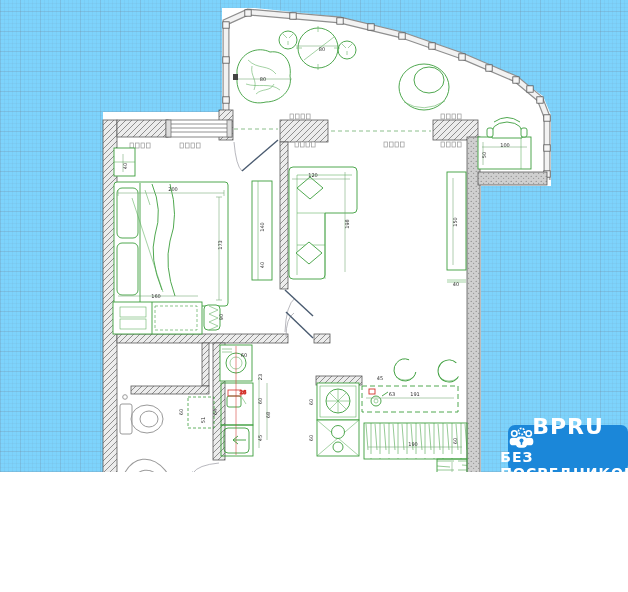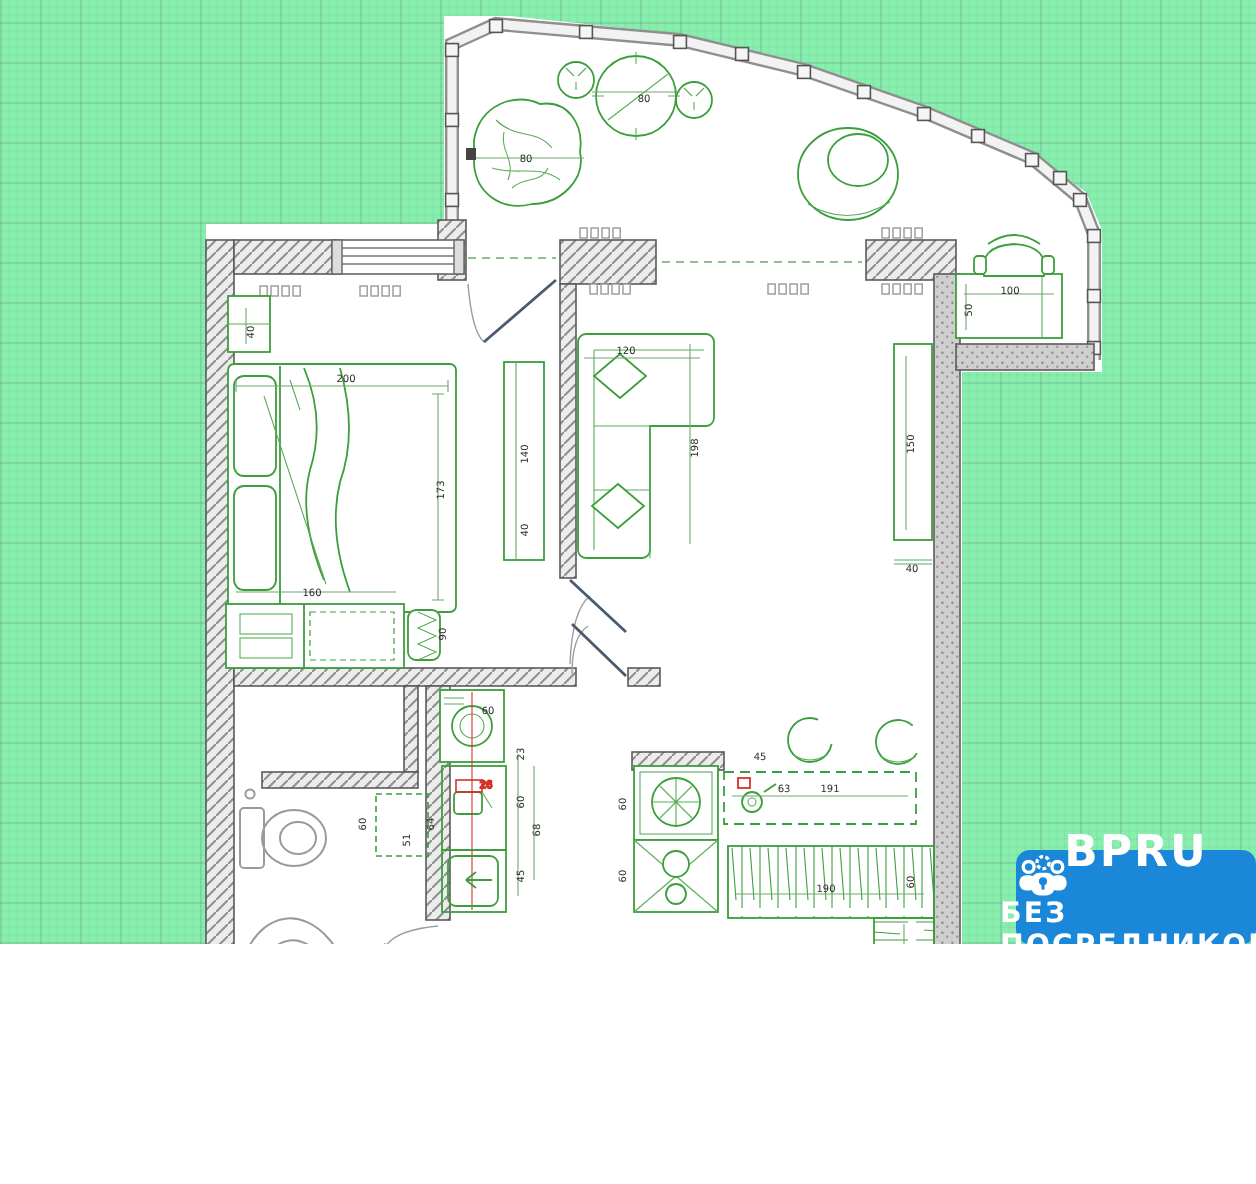--- a/index.html
+++ b/index.html
@@ -1,16 +1,16 @@
 <!DOCTYPE html>
 <html><head>
 <meta charset="utf-8">
 <style>
   html,body{margin:0;padding:0;}
-  #stage{position:relative;width:628px;height:472px;overflow:hidden;background:#86efac;
+  #stage{position:relative;width:628px;height:472px;overflow:hidden;background:#7dd3fc;
          font-family:"DejaVu Sans",sans-serif;}
   
   #grid{position:absolute;inset:0;
     background-image:
       repeating-linear-gradient(0deg, rgba(110,120,135,.16) 0 1px, transparent 1px 20px),
       repeating-linear-gradient(90deg, rgba(110,120,135,.16) 0 1px, transparent 1px 20px),
       repeating-linear-gradient(0deg, rgba(110,120,135,.07) 0 1px, transparent 1px 4px),
       repeating-linear-gradient(90deg, rgba(110,120,135,.07) 0 1px, transparent 1px 4px);}
   svg{position:absolute;left:0;top:0;}
   .dim{font-size:5px;fill:#2d2d2d;text-anchor:middle;}

